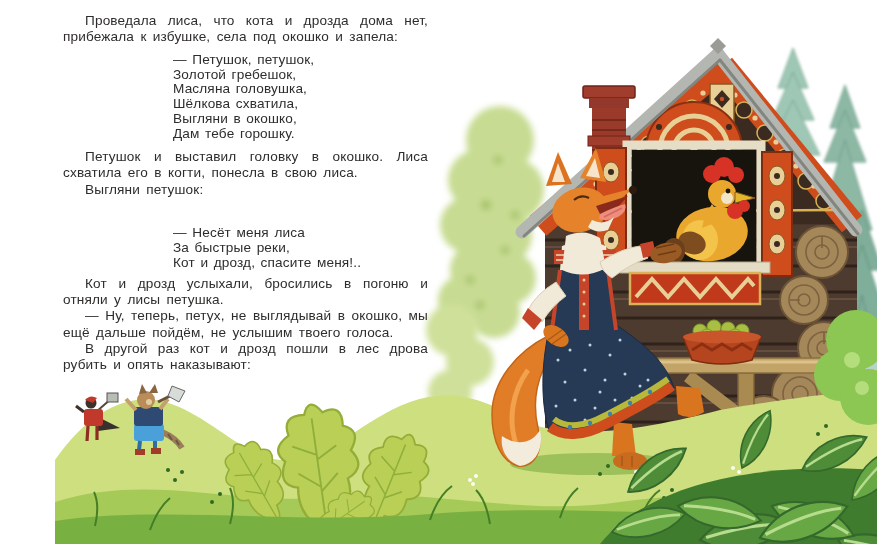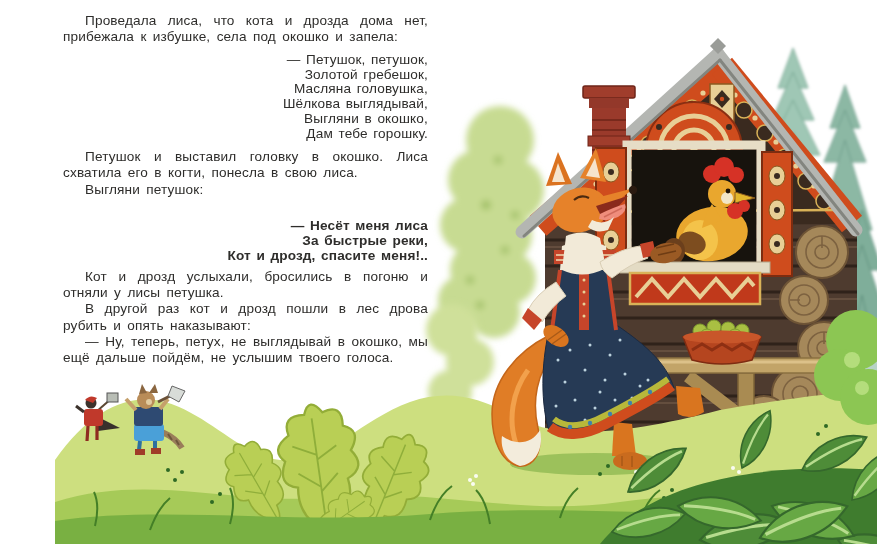--- a/index.html
+++ b/index.html
@@ -2,22 +2,22 @@
 <html><head>
 <meta charset="utf-8">
 <style>
   html,body{margin:0;padding:0;background:#ffffff;}
   .book{position:relative;width:877px;height:544px;background:#bef264;overflow:hidden;
         font-family:"Liberation Sans",sans-serif;}
   .art{position:absolute;left:0;top:0;}
   .story{position:absolute;left:63px;top:13px;width:365px;color:#2e2d2b;font-size:13.6px;}
   .story p{margin:0;line-height:16.3px;text-align:justify;text-indent:22px;
            word-spacing:2.4px;letter-spacing:0.15px;}
-  .verse{margin:7px 0 7px 110px;line-height:14.9px;word-spacing:1.6px;letter-spacing:0.15px;text-align:right;}
-  .verse2{margin:21px 0 5px 110px;font-weight:bold;}
+  .verse{margin:7px 0 7px 110px;line-height:14.9px;word-spacing:1.6px;letter-spacing:0.15px;}
+  .verse2{margin:28px 0 5px 110px;}
 </style>
 </head>
 <body>
 
 <div class="book">
 
   <svg class="art" width="877" height="544" viewBox="0 0 877 544">
     <defs>
       <filter id="soft">
           <feGaussianBlur stdDeviation="3"></feGaussianBlur>
@@ -472,29 +472,29 @@
       </g>
     </g>
   </svg>
 
   <div class="story">
     <p>Проведала лиса, что кота и дрозда дома нет, прибежала к избушке, села под окошко и запела:</p>
     <div class="verse">
       <div>— Петушок, петушок,</div>
       <div>Золотой гребешок,</div>
       <div>Масляна головушка,</div>
-      <div>Шёлкова выглядывай,</div>
+      <div>Шёлкова схватила,</div>
       <div>Выгляни в окошко,</div>
       <div>Дам тебе горошку.</div>
     </div>
     <p>Петушок и выставил головку в окошко. Лиса схватила его в когти, понесла в свою лиса.</p>
     <p>Выгляни петушок:</p>
     <div class="verse verse2">
       <div>— Несёт меня лиса</div>
       <div>За быстрые реки,</div>
       <div>Кот и дрозд, спасите меня!..</div>
     </div>
     <p>Кот и дрозд услыхали, бросились в погоню и отняли у лисы петушка.</p>
+    <p>— Ну, теперь, петух, не выглядывай в окошко, мы ещё дальше пойдём, не услышим твоего голоса.</p>
     <p>В другой раз кот и дрозд пошли в лес дрова рубить и опять наказывают:</p>
-    <p>— Ну, теперь, петух, не выглядывай в окошко, мы ещё дальше пойдём, не услышим твоего голоса.</p>
   </div>
 
 </div>
 
 </body></html>

